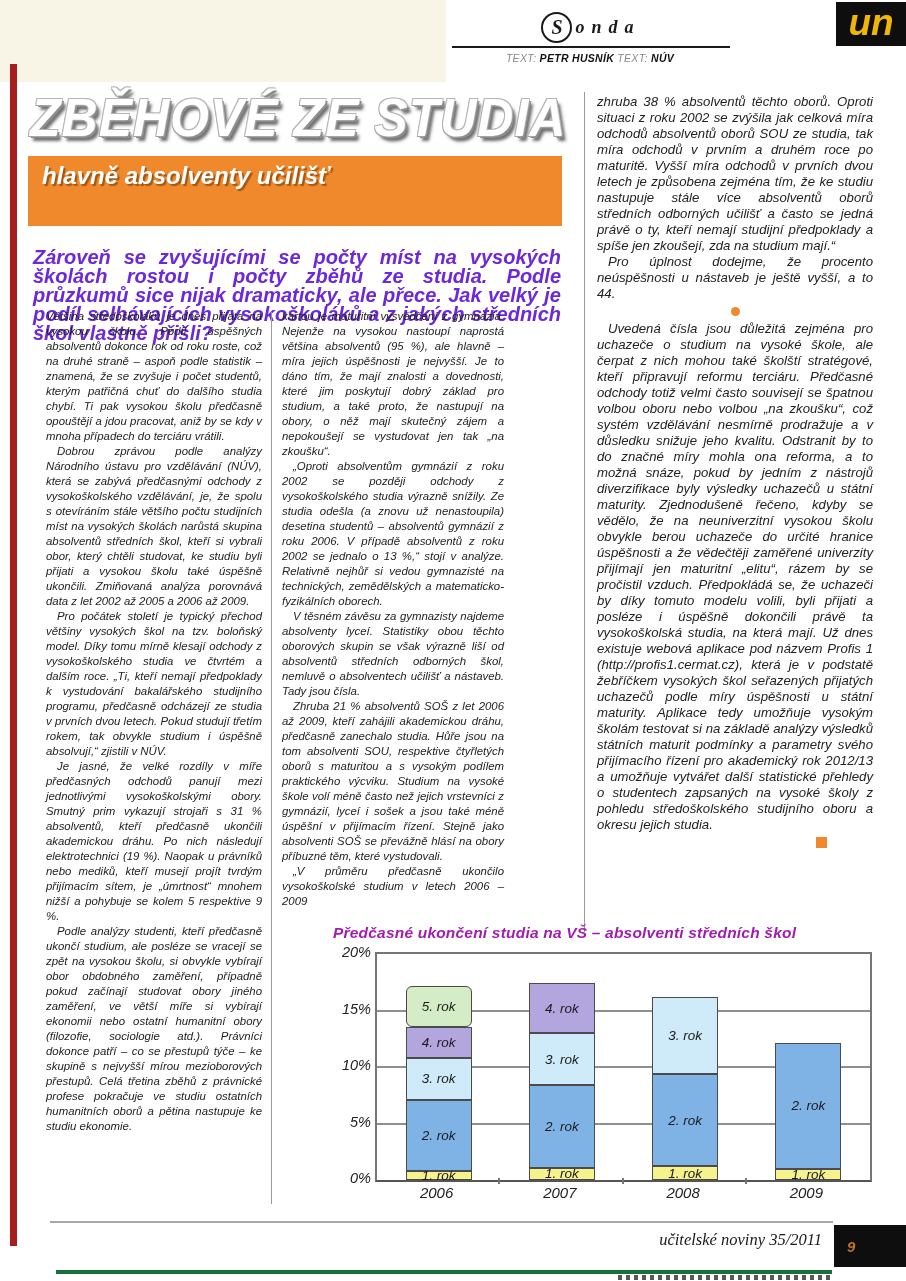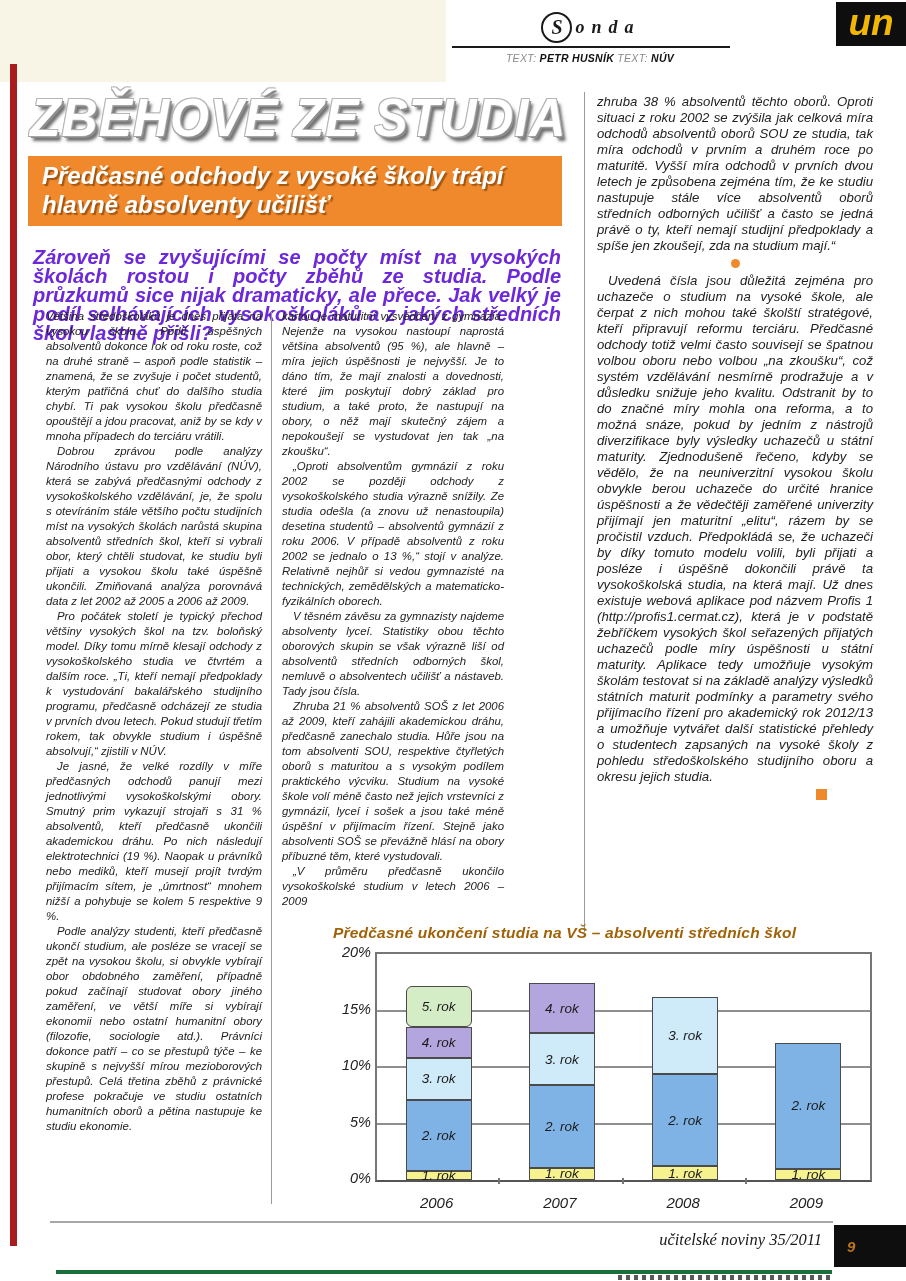--- a/index.html
+++ b/index.html
@@ -44,28 +44,28 @@
   .col-3{left:597px;top:94px;width:276px;height:830px;font-size:13.2px;line-height:16px;}
   .ind{text-indent:11px;}
   .vdiv{width:1px;background:#9a9a9a;}
   .vdiv1{left:271px;top:312px;height:892px;}
   .vdiv2{left:584px;top:92px;height:840px;}
   .bullet{width:9px;height:9px;border-radius:50%;background:#f0882c;margin:5px auto;}
   .endmark{width:11px;height:11px;background:#f0882c;margin:4px 46px 0 auto;}
 
   
   .chart{left:333px;top:924px;width:562px;height:300px;}
-  .chart-title{position:absolute;left:0;top:0;font-size:15.5px;font-weight:bold;color:#a16207;letter-spacing:.2px;}
+  .chart-title{position:absolute;left:0;top:0;font-size:15.5px;font-weight:bold;color:#a21caf;letter-spacing:.2px;}
   .plot{position:absolute;left:42px;top:28px;width:497px;height:230px;background:#fff;
         border:2px solid #767676;border-bottom-color:#555;box-sizing:border-box;}
   .gridline{position:absolute;left:0;right:0;height:2px;background:#8f8f8f;}
   .seg{position:absolute;box-sizing:border-box;border:1px solid #4b4b4b;display:flex;
        align-items:center;justify-content:center;font-size:13.5px;color:#1a1a1a;white-space:nowrap;overflow:visible;}
   .ytick{position:absolute;width:38px;text-align:right;font-size:14.5px;color:#222;}
-  .xtick{position:absolute;width:90px;text-align:center;font-size:15px;color:#222;margin-top:10px;}
+  .xtick{position:absolute;width:90px;text-align:center;font-size:15px;color:#222;}
   .xmark{position:absolute;width:2px;height:6px;background:#767676;}
 
   
   .foot-rule{left:50px;top:1221px;width:783px;height:2px;background:#a8a8a8;}
   .journal{left:500px;top:1230px;width:322px;text-align:right;font-family:"Liberation Serif",serif;
            font-size:16.5px;color:#1a1a1a;}
   .pagebox{left:834px;top:1225px;width:72px;height:42px;background:#0e0e0e;display:flex;
            align-items:center;box-sizing:border-box;padding-left:13px;}
   .pagenum{color:#c0761c;font-weight:bold;font-size:15px;}
   .green-rule{left:56px;top:1270px;width:776px;height:4px;background:#1a6e3c;}
@@ -88,21 +88,20 @@
     <span class="lab">TEXT:</span>
     <span class="nm">PETR HUSNÍK</span>
     <span class="lab">TEXT:</span>
     <span class="nm">NÚV</span>
   </div>
   <div class="abs un-logo">un</div>
 
   <div class="abs big-title">ZBĚHOVÉ ZE STUDIA</div>
   <div class="abs subtitle-band">
     <div class="subtitle-text">
-      <div>Předčasné odchody z vysoké školy trápí</div>
       <div>hlavně absolventy učilišť</div>
     </div>
   </div>
   <div class="abs lead">Zároveň se zvyšujícími se počty míst na vysokých školách rostou i počty zběhů ze studia. Podle průzkumů sice nijak dramaticky, ale přece. Jak velký je podíl selhávajících vysokoškoláků a z jakých středních škol vlastně přišli?</div>
 
   <div class="abs vdiv vdiv1"></div>
   <div class="abs vdiv vdiv2"></div>
 
   <div class="abs bodycol col12 col-1">
     <p>Většina středoškoláků je dnes přijata na vysokou školu. Podíl úspěšných absolventů dokonce rok od roku roste, což na druhé straně – aspoň podle statistik – znamená, že se zvyšuje i počet studentů, kterým patřičná chuť do dalšího studia chybí. Ti pak vysokou školu předčasně opouštějí a jdou pracovat, aniž by se kdy v mnoha případech do terciáru vrátili.</p>
@@ -115,20 +114,21 @@
   <div class="abs bodycol col12 col-2">
     <p>kartou je maturitní vysvědčení z gymnázia. Nejenže na vysokou nastoupí naprostá většina absolventů (95 %), ale hlavně – míra jejich úspěšnosti je nejvyšší. Je to dáno tím, že mají znalosti a dovednosti, které jim poskytují dobrý základ pro studium, a také proto, že nastupují na obory, o něž mají skutečný zájem a nepokoušejí se vystudovat jen tak „na zkoušku“.</p>
     <p class="ind">„Oproti absolventům gymnázií z roku 2002 se později odchody z vysokoškolského studia výrazně snížily. Ze studia odešla (a znovu už nenastoupila) desetina studentů – absolventů gymnázií z roku 2006. V případě absolventů z roku 2002 se jednalo o 13 %,“ stojí v analýze. Relativně nejhůř si vedou gymnazisté na technických, zemědělských a matematicko-fyzikálních oborech.</p>
     <p class="ind">V těsném závěsu za gymnazisty najdeme absolventy lyceí. Statistiky obou těchto oborových skupin se však výrazně liší od absolventů středních odborných škol, nemluvě o absolventech učilišť a nástaveb. Tady jsou čísla.</p>
     <p class="ind">Zhruba 21 % absolventů SOŠ z let 2006 až 2009, kteří zahájili akademickou dráhu, předčasně zanechalo studia. Hůře jsou na tom absolventi SOU, respektive čtyřletých oborů s maturitou a s vysokým podílem praktického výcviku. Studium na vysoké škole volí méně často než jejich vrstevníci z gymnázií, lyceí i sošek a jsou také méně úspěšní v přijímacím řízení. Stejně jako absolventi SOŠ se převážně hlásí na obory příbuzné těm, které vystudovali.</p>
     <p class="ind">„V průměru předčasně ukončilo vysokoškolské studium v letech 2006 – 2009</p>
   </div>
 
   <div class="abs bodycol col-3">
     <p>zhruba 38 % absolventů těchto oborů. Oproti situaci z roku 2002 se zvýšila jak celková míra odchodů absolventů oborů SOU ze studia, tak míra odchodů v prvním a druhém roce po maturitě. Vyšší míra odchodů v prvních dvou letech je způsobena zejména tím, že ke studiu nastupuje stále více absolventů oborů středních odborných učilišť a často se jedná právě o ty, kteří nemají studijní předpoklady a spíše jen zkoušejí, zda na studium mají.“</p>
+    <p class="ind">Pro úplnost dodejme, že procento neúspěšnosti u nástaveb je ještě vyšší, a to 44.</p>
     <div class="bullet"></div>
     <p class="ind">Uvedená čísla jsou důležitá zejména pro uchazeče o studium na vysoké škole, ale čerpat z nich mohou také školští stratégové, kteří připravují reformu terciáru. Předčasné odchody totiž velmi často souvisejí se špatnou volbou oboru nebo volbou „na zkoušku“, což systém vzdělávání nesmírně prodražuje a v důsledku snižuje jeho kvalitu. Odstranit by to do značné míry mohla ona reforma, a to možná snáze, pokud by jedním z nástrojů diverzifikace byly výsledky uchazečů u státní maturity. Zjednodušeně řečeno, kdyby se vědělo, že na neuniverzitní vysokou školu obvykle berou uchazeče do určité hranice úspěšnosti a že vědečtěji zaměřené univerzity přijímají jen maturitní „elitu“, rázem by se pročistil vzduch. Předpokládá se, že uchazeči by díky tomuto modelu volili, byli přijati a posléze i úspěšně dokončili právě ta vysokoškolská studia, na která mají. Už dnes existuje webová aplikace pod názvem Profis 1 (http://profis1.cermat.cz), která je v podstatě žebříčkem vysokých škol seřazených přijatých uchazečů podle míry úspěšnosti u státní maturity. Aplikace tedy umožňuje vysokým školám testovat si na základě analýzy výsledků státních maturit podmínky a parametry svého přijímacího řízení pro akademický rok 2012/13 a umožňuje vytvářet další statistické přehledy o studentech zapsaných na vysoké školy z pohledu středoškolského studijního oboru a okresu jejich studia.</p>
     <div class="endmark"></div>
   </div>
 
   <div class="abs chart">
     <div class="chart-title">Předčasné ukončení studia na VŠ – absolventi středních škol</div>
     <div class="plot">
         <div class="gridline" style="bottom: 55.5px;"></div>
         <div class="gridline" style="bottom: 112px;"></div>

